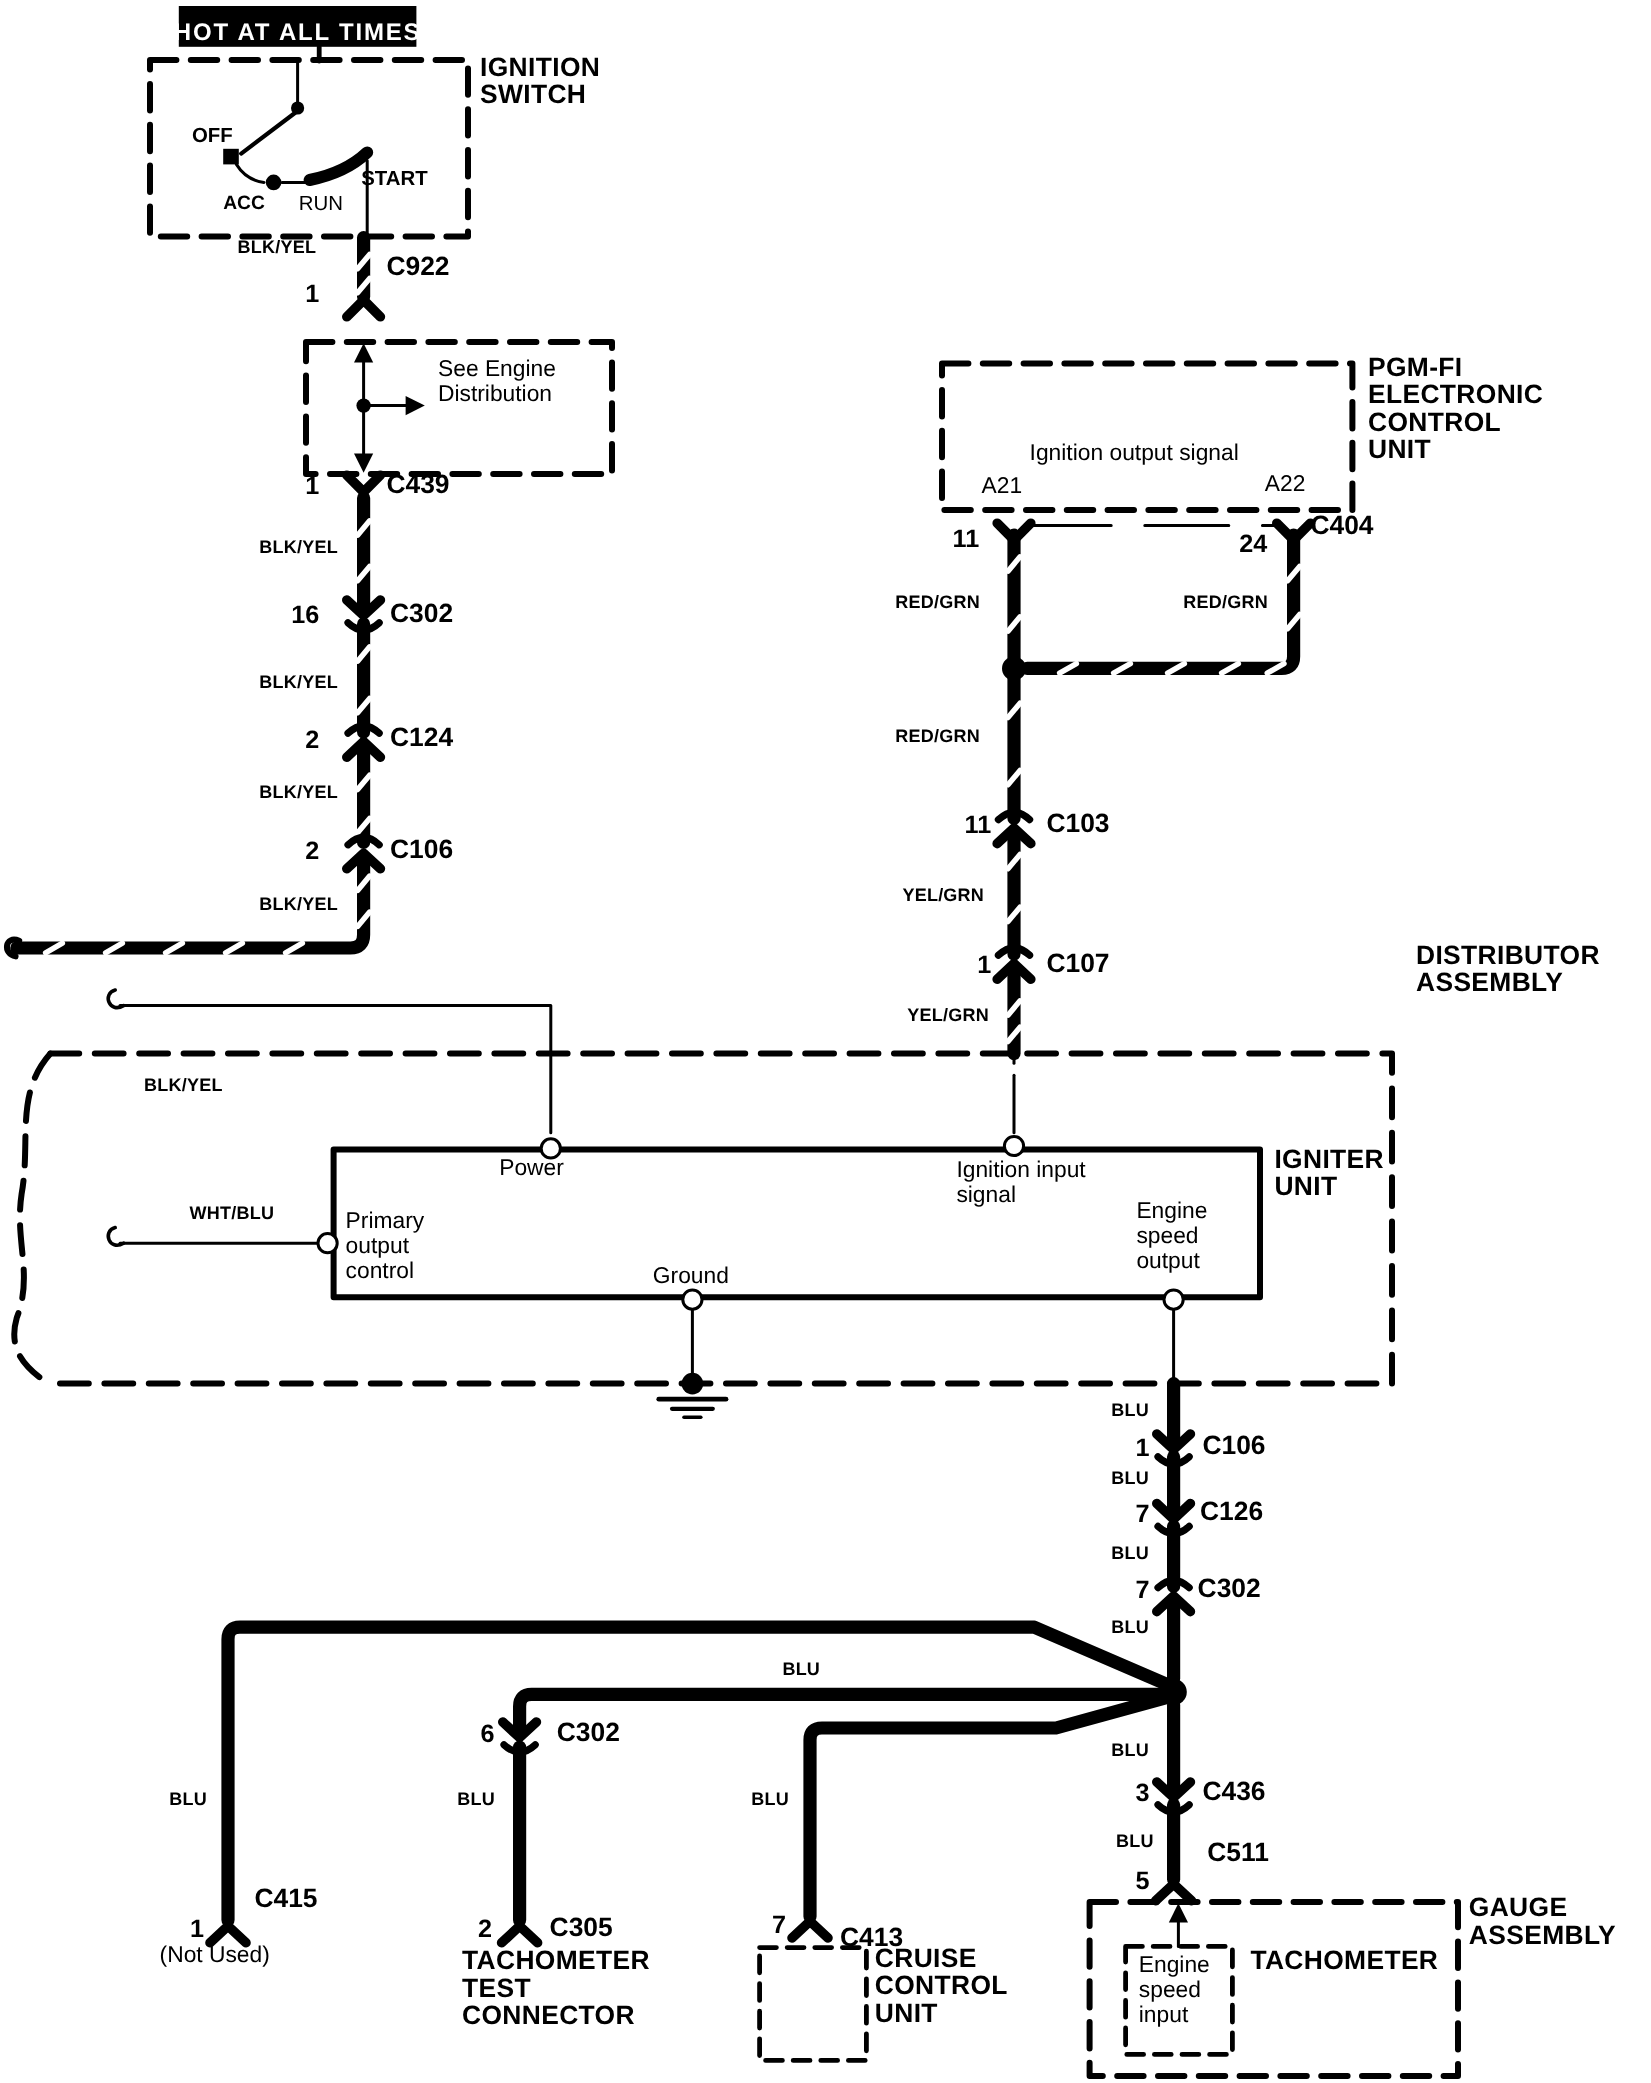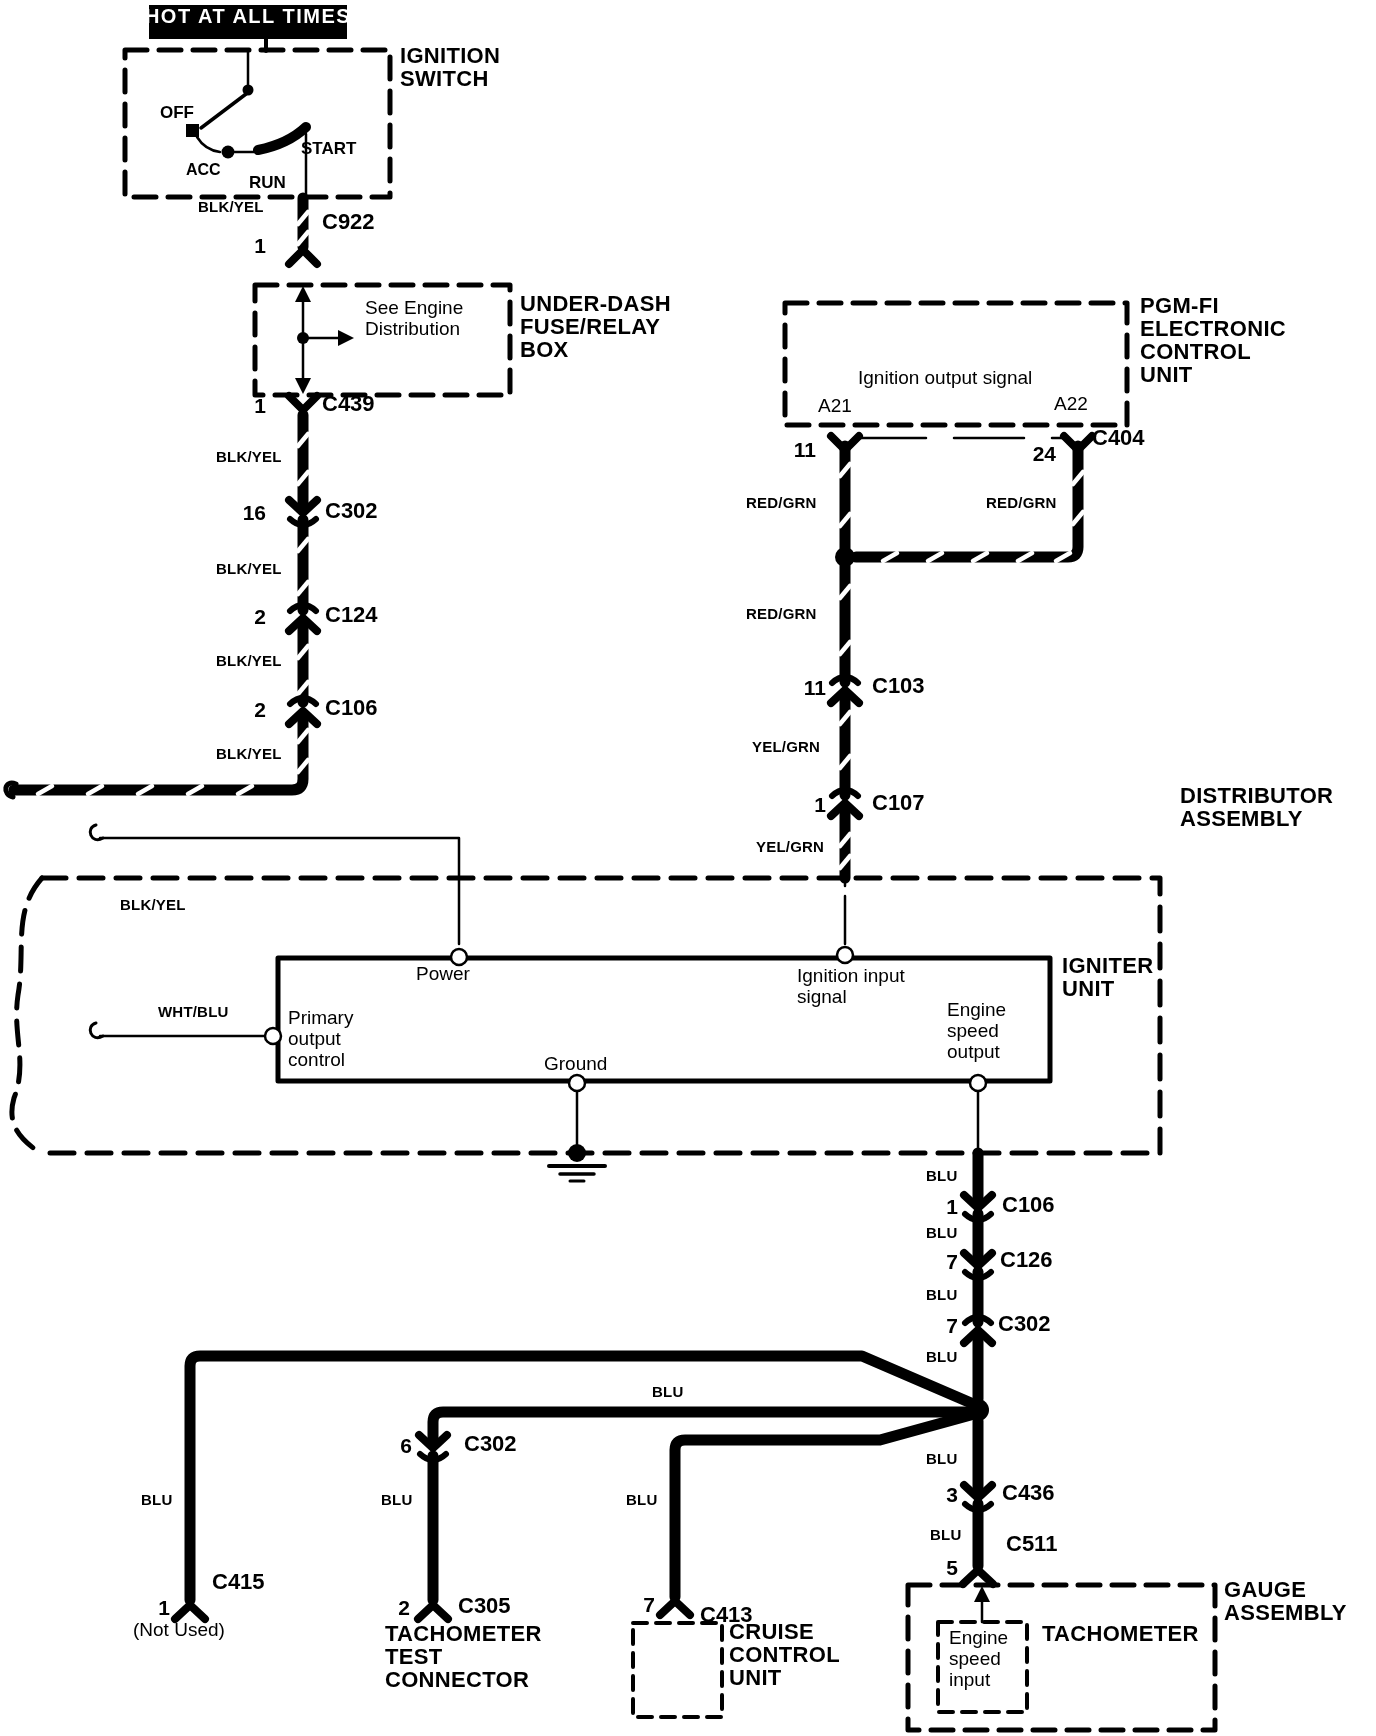--- a/index.html
+++ b/index.html
@@ -8,21 +8,21 @@
   #wires{position:absolute;left:0;top:0;}
   .lbl{position:absolute;white-space:pre-line;line-height:1.1;color:#000;}
   .t-title{font-size:22px;font-weight:700;letter-spacing:.3px;line-height:1.05;}
   .t-conn{font-size:22px;font-weight:700;}
   .t-pin{font-size:21px;font-weight:700;}
   .t-color{font-size:15px;font-weight:700;letter-spacing:.2px;}
   .t-comp{font-size:19px;font-weight:400;}
   .t-note{font-size:19px;font-weight:400;}
   .right{text-align:right;}
   #banner{position:absolute;left:149px;top:5px;width:198px;height:34px;background:#000;
-          display:flex;align-items:flex-start;justify-content:center;}
+          display:flex;align-items:flex-end;justify-content:center;}
   #banner span{color:#fff;font-size:20px;font-weight:700;letter-spacing:1.5px;white-space:nowrap;}
 </style>
 </head>
 <body>
 
 <div id="diagram">
 
   <svg id="wires" width="1376" height="1736" viewBox="0 0 1376 1736">
     <g stroke="#000" fill="none" stroke-linecap="round" stroke-linejoin="round">
 
@@ -262,23 +262,20 @@
       </g>
     </g>
   </svg>
 
   <div id="banner">
     <span>HOT AT ALL TIMES</span>
   </div>
 
   <div class="lbl t-title" style="left:400px;top:44px;">IGNITION
 SWITCH</div>
-  <div class="lbl t-title" style="left:520px;top:292px;">UNDER-DASH
-FUSE/RELAY
-BOX</div>
   <div class="lbl t-title" style="left:1140px;top:294px;">PGM-FI
 ELECTRONIC
 CONTROL
 UNIT</div>
   <div class="lbl t-title" style="left:1180px;top:784px;">DISTRIBUTOR
 ASSEMBLY</div>
   <div class="lbl t-title" style="left:1062px;top:954px;">IGNITER
 UNIT</div>
   <div class="lbl t-title" style="left:1224px;top:1578px;">GAUGE
 ASSEMBLY</div>
@@ -286,21 +283,21 @@
   <div class="lbl t-title" style="left:729px;top:1620px;">CRUISE
 CONTROL
 UNIT</div>
   <div class="lbl t-title" style="left:385px;top:1622px;">TACHOMETER
 TEST
 CONNECTOR</div>
 
   <div class="lbl" style="left:160px;top:104px;font-size:17px;font-weight:700;">OFF</div>
   <div class="lbl" style="left:301px;top:104px;font-size:17px;font-weight:700;margin-top:36px;">START</div>
   <div class="lbl" style="left:186px;top:161px;font-size:16px;font-weight:700;">ACC</div>
-  <div class="lbl" style="left:249px;top:161px;font-size:17px;font-weight:700;margin-top:13px;">RUN</div>
+  <div class="lbl" style="left:249px;top:161px;font-size:17px;font-weight:400;">RUN</div>
 
   <div class="lbl t-note" style="left:365px;top:298px;">See Engine
 Distribution</div>
 
   <div class="lbl t-comp" style="left:858px;top:368px;">Ignition output signal</div>
   <div class="lbl t-comp" style="left:818px;top:396px;">A21</div>
   <div class="lbl t-comp" style="left:1054px;top:394px;">A22</div>
 
   <div class="lbl t-comp" style="left:416px;top:964px;">Power</div>
   <div class="lbl t-comp" style="left:288px;top:1008px;">Primary

